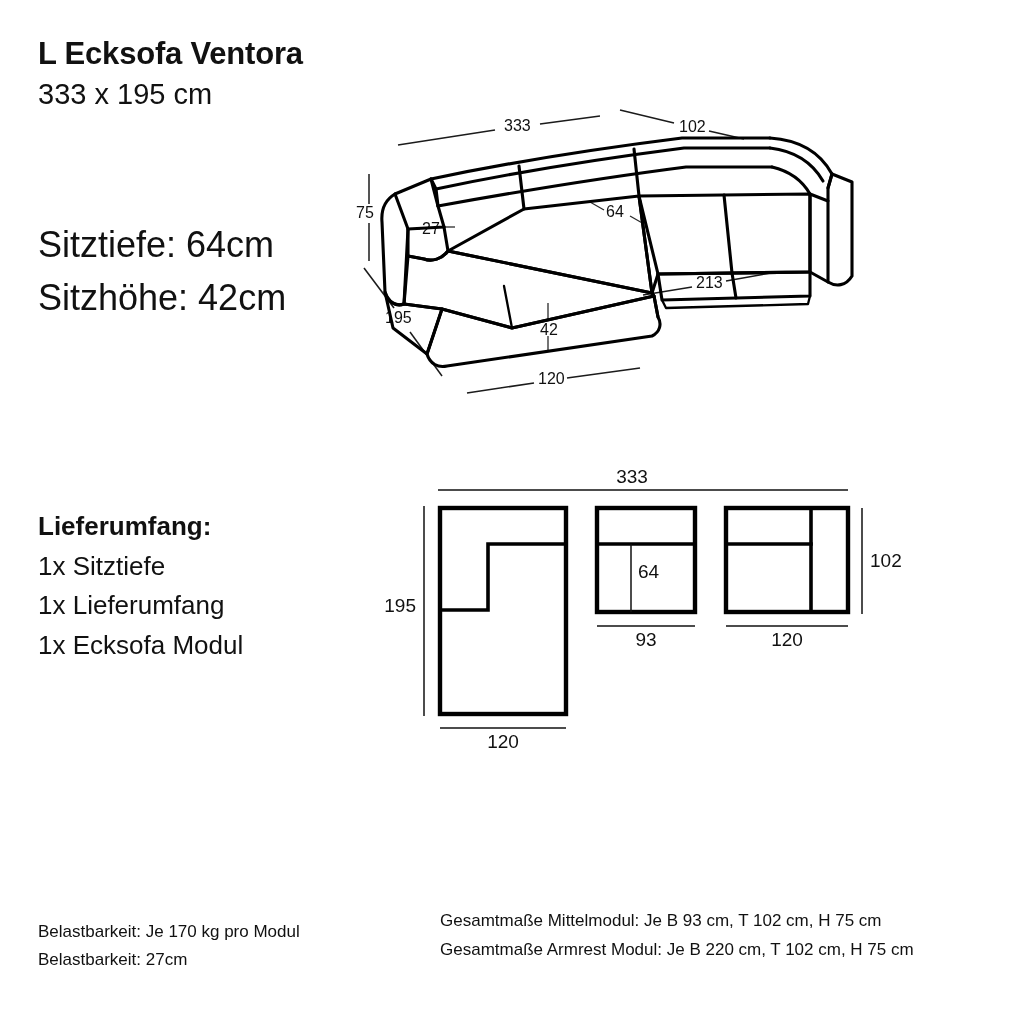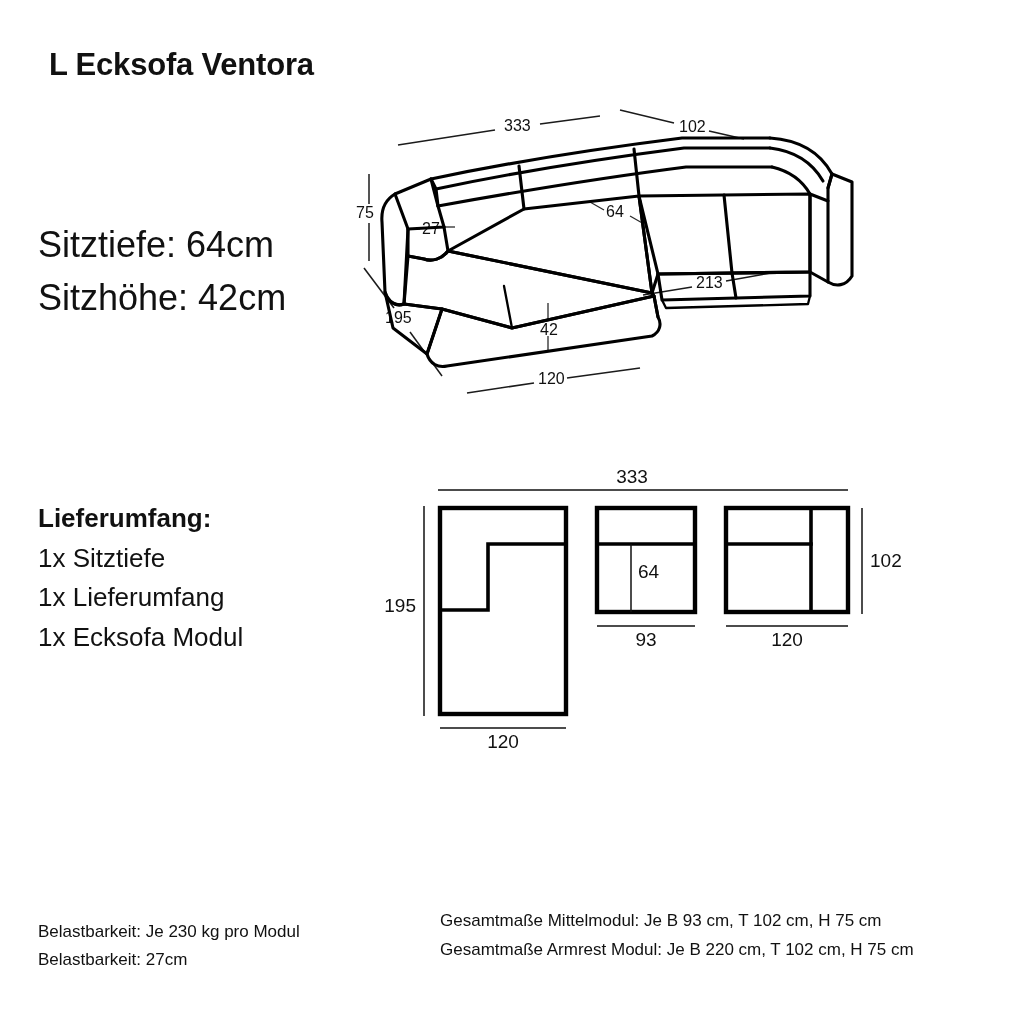--- a/index.html
+++ b/index.html
@@ -23,21 +23,21 @@
     position: absolute;
     left: 38px;
     top: 36px;
     width: 420px;
   }
   #product-title {
     font-size: 31px;
     font-weight: bold;
     letter-spacing: -0.2px;
     line-height: 1.16;
-    margin: 11px;
+    margin: 0;
     white-space: nowrap;
   }
   #product-size {
     font-size: 29px;
     font-weight: normal;
     line-height: 1.3;
     margin: 4px 0 0 0;
     white-space: nowrap;
   }
 
@@ -58,21 +58,21 @@
   #delivery-block {
     position: absolute;
     left: 38px;
     top: 500px;
     width: 400px;
   }
   #delivery-heading {
     font-size: 26px;
     font-weight: bold;
     line-height: 1.42;
-    margin: 0 0 2px 0;
+    margin: 8px 0 2px 0;
     white-space: nowrap;
   }
   #delivery-block .delivery-item {
     font-size: 26px;
     line-height: 1.52;
     white-space: nowrap;
   }
 
   
   #footer-left {
@@ -168,36 +168,37 @@
     fill: #111111;
   }
 </style>
 </head>
 <body>
 
 <div id="page">
 
   <div id="title-block">
     <h1 id="product-title">L Ecksofa Ventora</h1>
+    <div id="product-size">333 x 195 cm</div>
   </div>
 
   <div id="seat-specs">
     <div class="spec-line">Sitztiefe: 64cm</div>
     <div class="spec-line">Sitzhöhe: 42cm</div>
   </div>
 
   <div id="delivery-block">
     <div id="delivery-heading">Lieferumfang:</div>
     <div class="delivery-item">1x Sitztiefe</div>
     <div class="delivery-item">1x Lieferumfang</div>
     <div class="delivery-item">1x Ecksofa Modul</div>
   </div>
 
   <div id="footer-left">
-    <div class="note-line">Belastbarkeit: Je 230 kg pro Modul</div>
+    <div class="note-line">Belastbarkeit: Je 170 kg pro Modul</div>
     <div class="note-line">Belastbarkeit: 27cm</div>
   </div>
 
   <div id="footer-right">
     <div class="note-line">Gesamtmaße Mittelmodul: Je B 93 cm, T 102 cm, H 75 cm</div>
     <div class="note-line">Gesamtmaße Armrest Modul: Je B 220 cm, T 102 cm, H 75 cm</div>
   </div>
 
   <div id="perspective-drawing">
     <svg width="672" height="320" viewBox="0 0 672 320">

